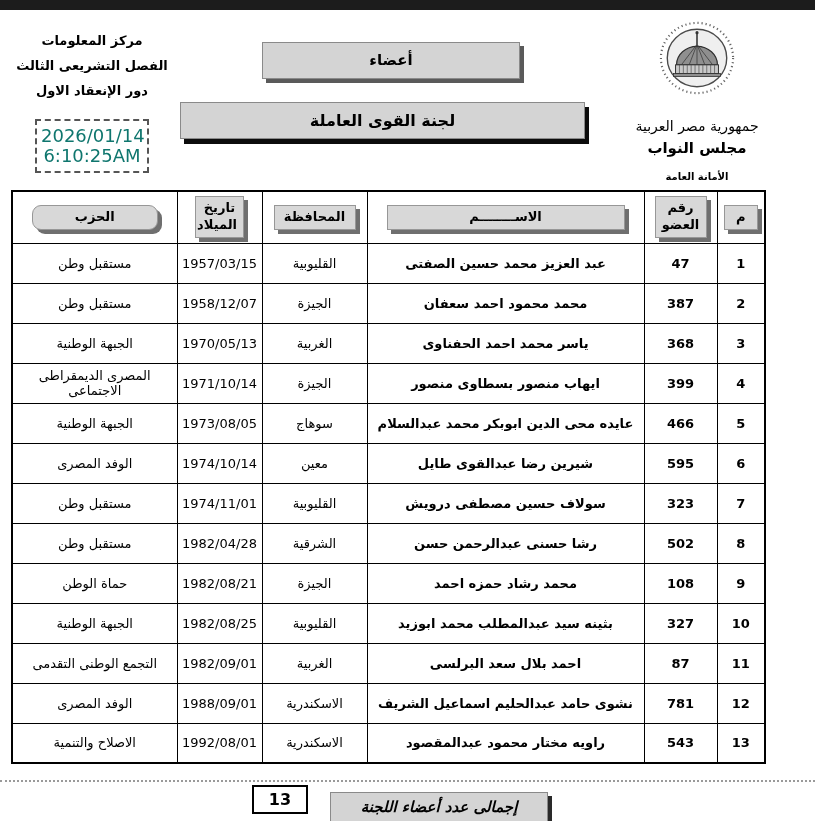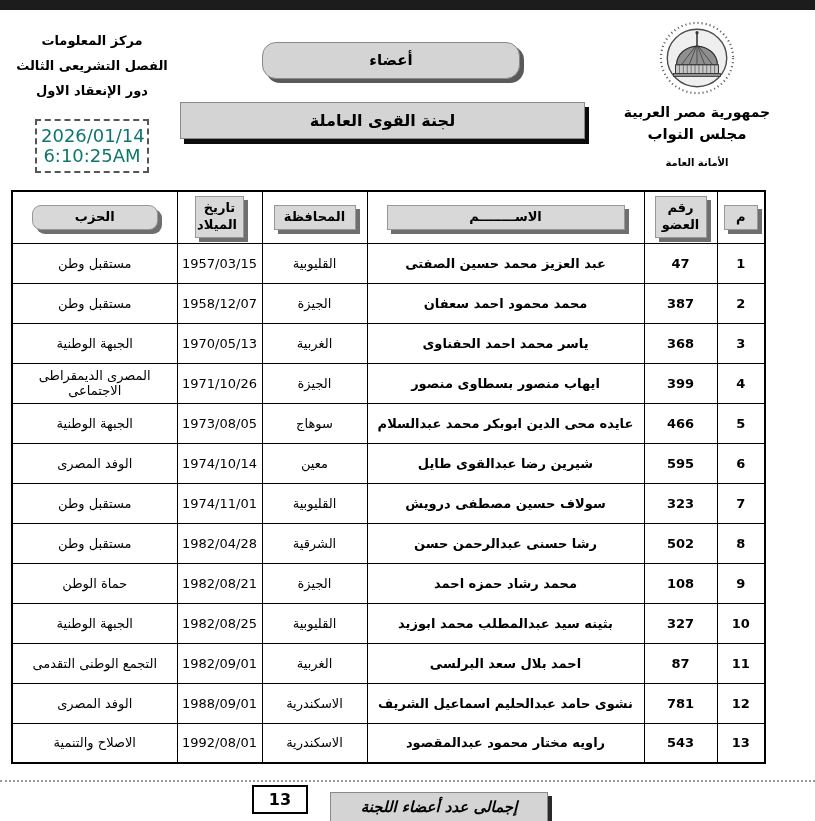--- a/index.html
+++ b/index.html
@@ -8,32 +8,32 @@
     position: relative; width: 815px; height: 821px;
     background: #fff; overflow: hidden; margin: 0 auto; direction: rtl;
   }
   .topbar { position: absolute; top: 0; left: 0; width: 815px; height: 10px; background: #1c1c1c; }
 
   
   .header { position: absolute; top: 10px; left: 0; width: 815px; height: 180px; }
 
   .hdr-right { position: absolute; top: 8px; right: 18px; width: 200px; text-align: center; }
   .hdr-right .logo { display: inline-block; }
-  .hdr-country { font-size: 14px; font-weight: bold; margin-top: 2px; }
+  .hdr-country { font-size: 14px; font-weight: normal; margin-top: 16px; }
   .hdr-council { font-size: 15px; font-weight: bold; margin-top: 5px; }
   .hdr-secretariat { font-size: 10px; font-weight: bold; margin-top: 14px; }
 
   .hdr-center { position: absolute; top: 0; left: 180px; width: 405px; height: 180px; direction: rtl; }
   .raised {
     background: #d4d4d4; border: 1px solid #8a8a8a;
     text-align: center; font-weight: bold; color: #000;
   }
   .box-members {
     position: absolute; top: 32px; left: 82px; width: 258px; height: 37px;
-    line-height: 35px; font-size: 15px; box-shadow: 4px 4px 0 #5a5a5a; border-radius: 14px;
+    line-height: 35px; font-size: 15px; box-shadow: 4px 4px 0 #5a5a5a;
   }
   .box-committee {
     position: absolute; top: 92px; left: 0; width: 405px; height: 37px;
     line-height: 35px; font-size: 16px; box-shadow: 4px 5px 0 #0c0c0c;
   }
 
   .hdr-left { position: absolute; top: 18px; left: 12px; width: 160px; text-align: center; }
   .hdr-left .line { font-size: 13px; font-weight: bold; line-height: 25px; }
   .date-box {
     width: 114px; margin: 16px auto 0; border: 2px dashed #555;
@@ -177,21 +177,21 @@
       <td class="c-gov">الغربية</td>
       <td class="c-birth ltr">1970/05/13</td>
       <td class="c-party">الجبهة الوطنية</td>
     </tr>
 
     <tr>
       <td class="c-idx">4</td>
       <td class="c-id">399</td>
       <td class="c-name">ايهاب منصور بسطاوى منصور</td>
       <td class="c-gov">الجيزة</td>
-      <td class="c-birth ltr">1971/10/26</td>
+      <td class="c-birth ltr">1971/10/14</td>
       <td class="c-party">المصرى الديمقراطى الاجتماعى</td>
     </tr>
 
     <tr>
       <td class="c-idx">5</td>
       <td class="c-id">466</td>
       <td class="c-name">عايده محى الدين ابوبكر محمد عبدالسلام</td>
       <td class="c-gov">سوهاج</td>
       <td class="c-birth ltr">1973/08/05</td>
       <td class="c-party">الجبهة الوطنية</td>

